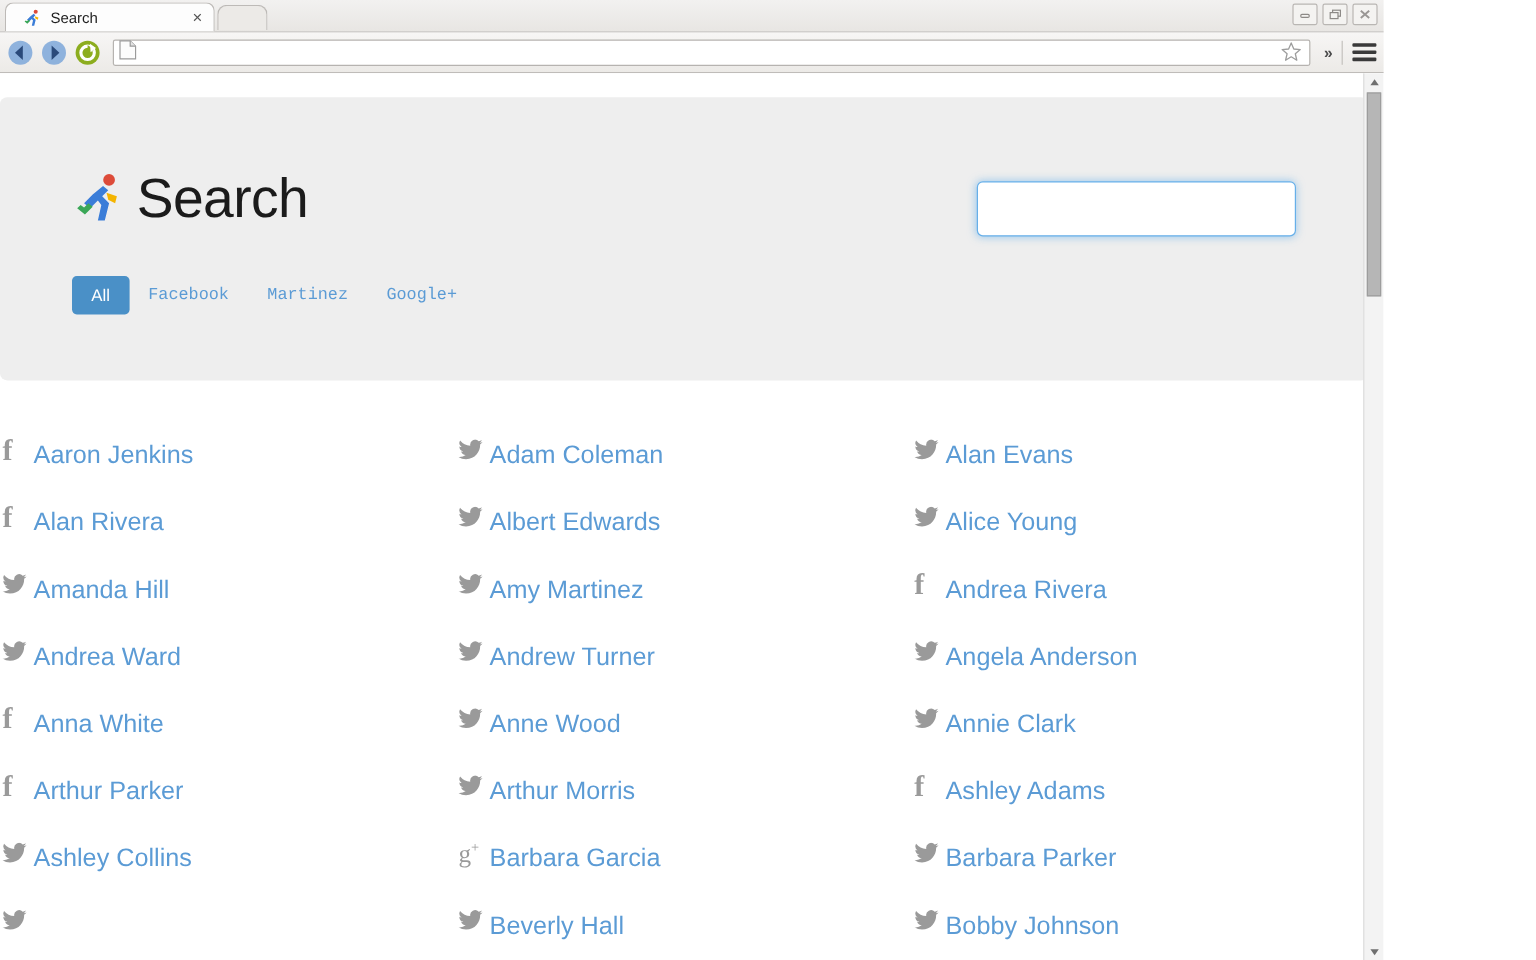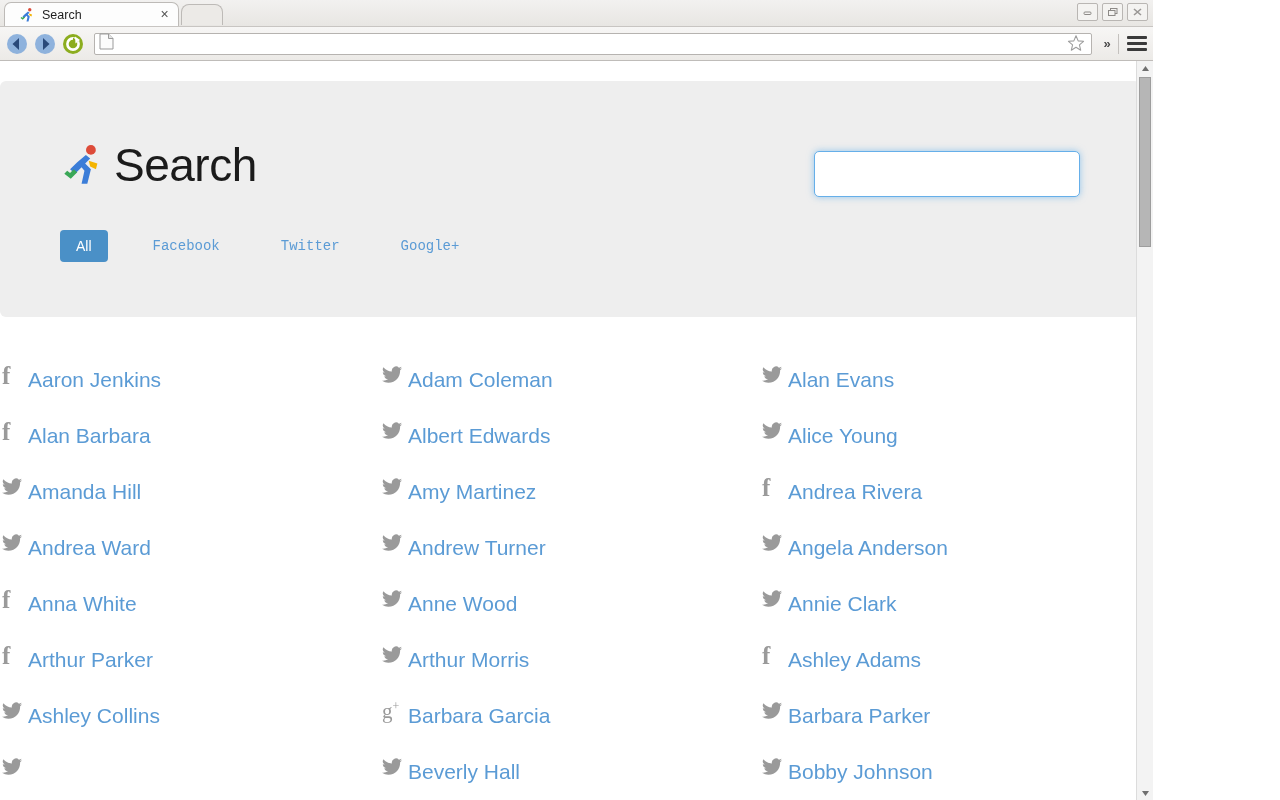--- a/index.html
+++ b/index.html
@@ -215,21 +215,20 @@
     color: #1b1b1b;
     font-weight: normal;
     line-height: 1;
     letter-spacing: -0.5px;
   }
 
   .filters {
     display: flex;
     align-items: center;
     margin-top: 40px;
-    gap: 29px;
   }
 
   .filter-pill {
     background: #4a90c7;
     color: #ffffff;
     border-radius: 4px;
     padding: 9px 16px;
     font-size: 14px;
     line-height: 1;
     text-decoration: none;
@@ -452,21 +451,21 @@
                   <path d="M20 13 L26 15 L25 19 L21 17 Z" fill="#f4b400"></path>
                   <path d="M3 22 L7.5 25.5 L12 21 L9.5 19 L7 21.5 L5 20 Z" fill="#3aa757"></path>
                 </svg>
               </span>
               <span class="brand-title">Search</span>
             </div>
 
             <div class="filters">
               <a class="filter-pill">All</a>
               <a class="filter-link">Facebook</a>
-              <a class="filter-link">Twitter</a>
+              <a class="filter-link">Martinez</a>
               <a class="filter-link">Google+</a>
             </div>
           </div>
 
           <div class="search-box">
             <input class="search-input" autofocus="" value="" placeholder="" style="">
           </div>
         </div>
 
         <div class="results" id="results-grid">
@@ -489,21 +488,21 @@
                 <svg width="21" height="18" viewBox="0 0 24 20">
                   <path d="M23 2.4c-.85.38-1.76.63-2.72.75a4.74 4.74 0 0 0 2.08-2.62c-.92.55-1.93.94-3.01 1.15A4.73 4.73 0 0 0 11.3 5.9 13.43 13.43 0 0 1 1.6 1 4.73 4.73 0 0 0 3.06 7.2 4.7 4.7 0 0 1 .92 6.6v.06a4.73 4.73 0 0 0 3.79 4.64c-.7.2-1.43.22-2.13.09a4.74 4.74 0 0 0 4.42 3.29A9.5 9.5 0 0 1 0 16.63a13.4 13.4 0 0 0 7.25 2.13c8.7 0 13.46-7.2 13.46-13.45l-.02-.61A9.6 9.6 0 0 0 23 2.4z" fill="#9a9a9a"></path>
                 </svg>
               </span>
               <a class="result-name">Alan Evans</a>
             </div>
             <div class="result">
               <span class="result-icon">
                 <span class="icon-fb">f</span>
               </span>
-              <a class="result-name">Alan Barbara</a>
+              <a class="result-name">Alan Rivera</a>
             </div>
             <div class="result">
               <span class="result-icon">
                 <svg width="21" height="18" viewBox="0 0 24 20">
                   <path d="M23 2.4c-.85.38-1.76.63-2.72.75a4.74 4.74 0 0 0 2.08-2.62c-.92.55-1.93.94-3.01 1.15A4.73 4.73 0 0 0 11.3 5.9 13.43 13.43 0 0 1 1.6 1 4.73 4.73 0 0 0 3.06 7.2 4.7 4.7 0 0 1 .92 6.6v.06a4.73 4.73 0 0 0 3.79 4.64c-.7.2-1.43.22-2.13.09a4.74 4.74 0 0 0 4.42 3.29A9.5 9.5 0 0 1 0 16.63a13.4 13.4 0 0 0 7.25 2.13c8.7 0 13.46-7.2 13.46-13.45l-.02-.61A9.6 9.6 0 0 0 23 2.4z" fill="#9a9a9a"></path>
                 </svg>
               </span>
               <a class="result-name">Albert Edwards</a>
             </div>
             <div class="result">

